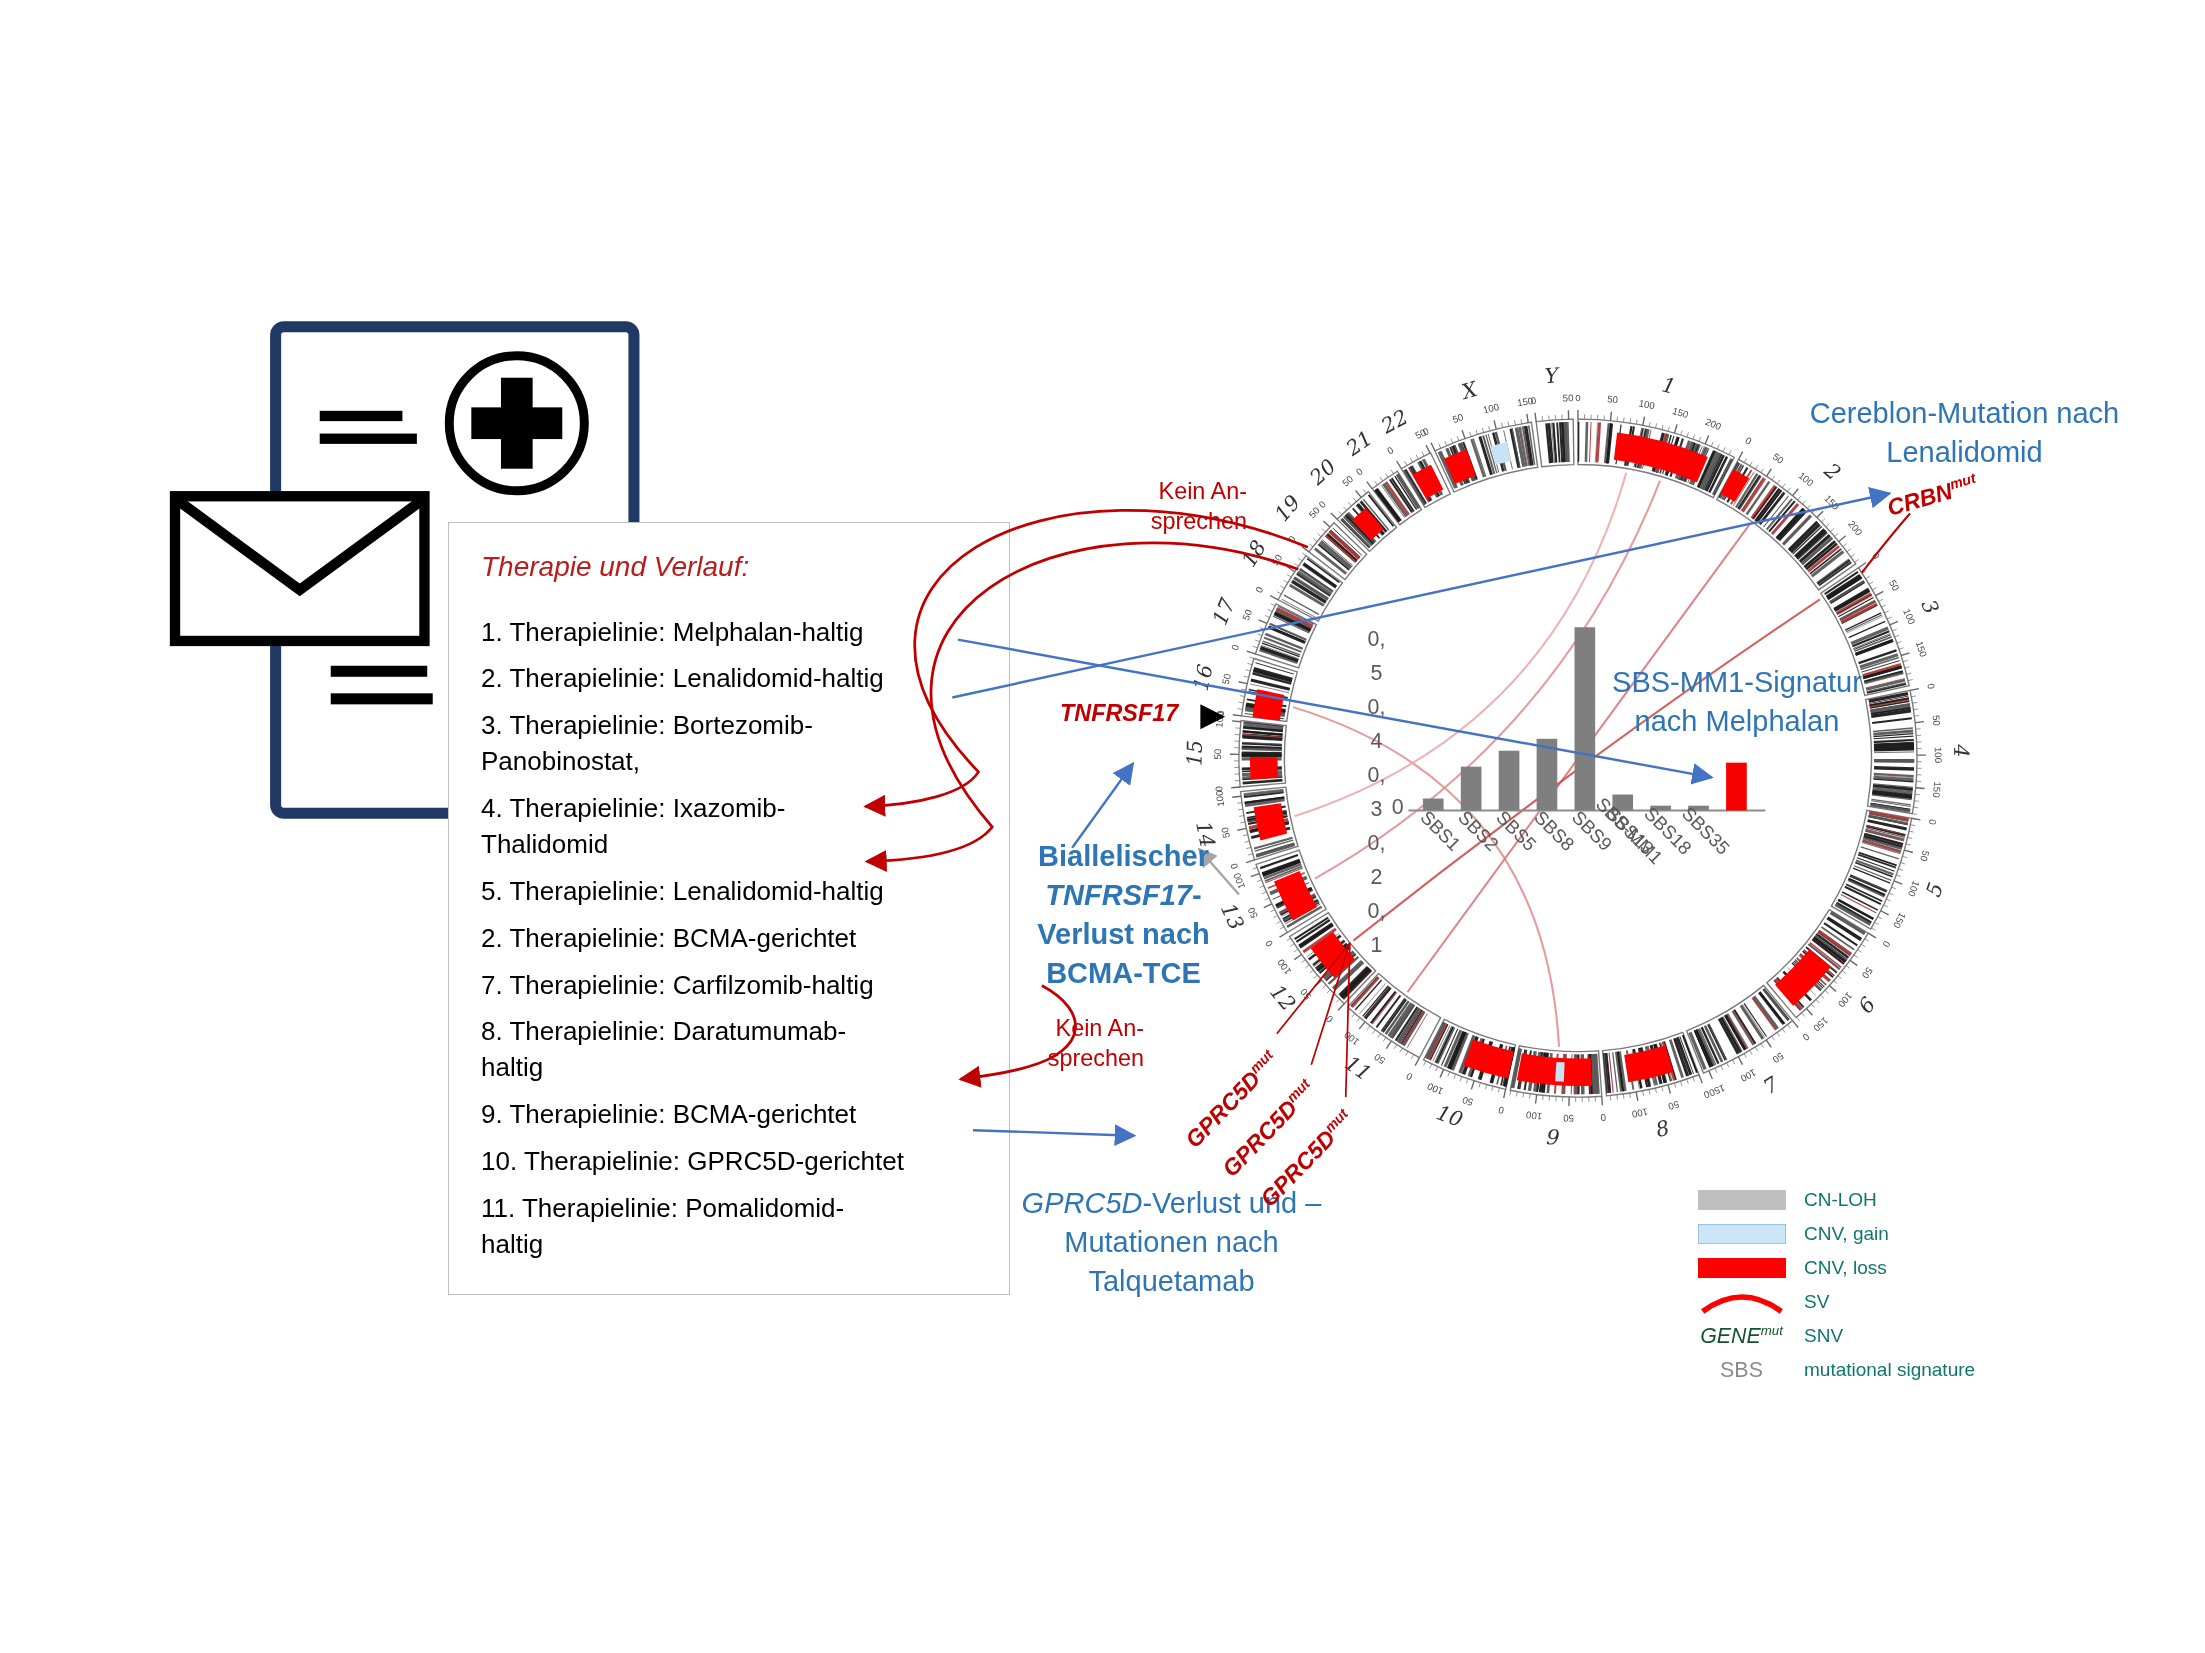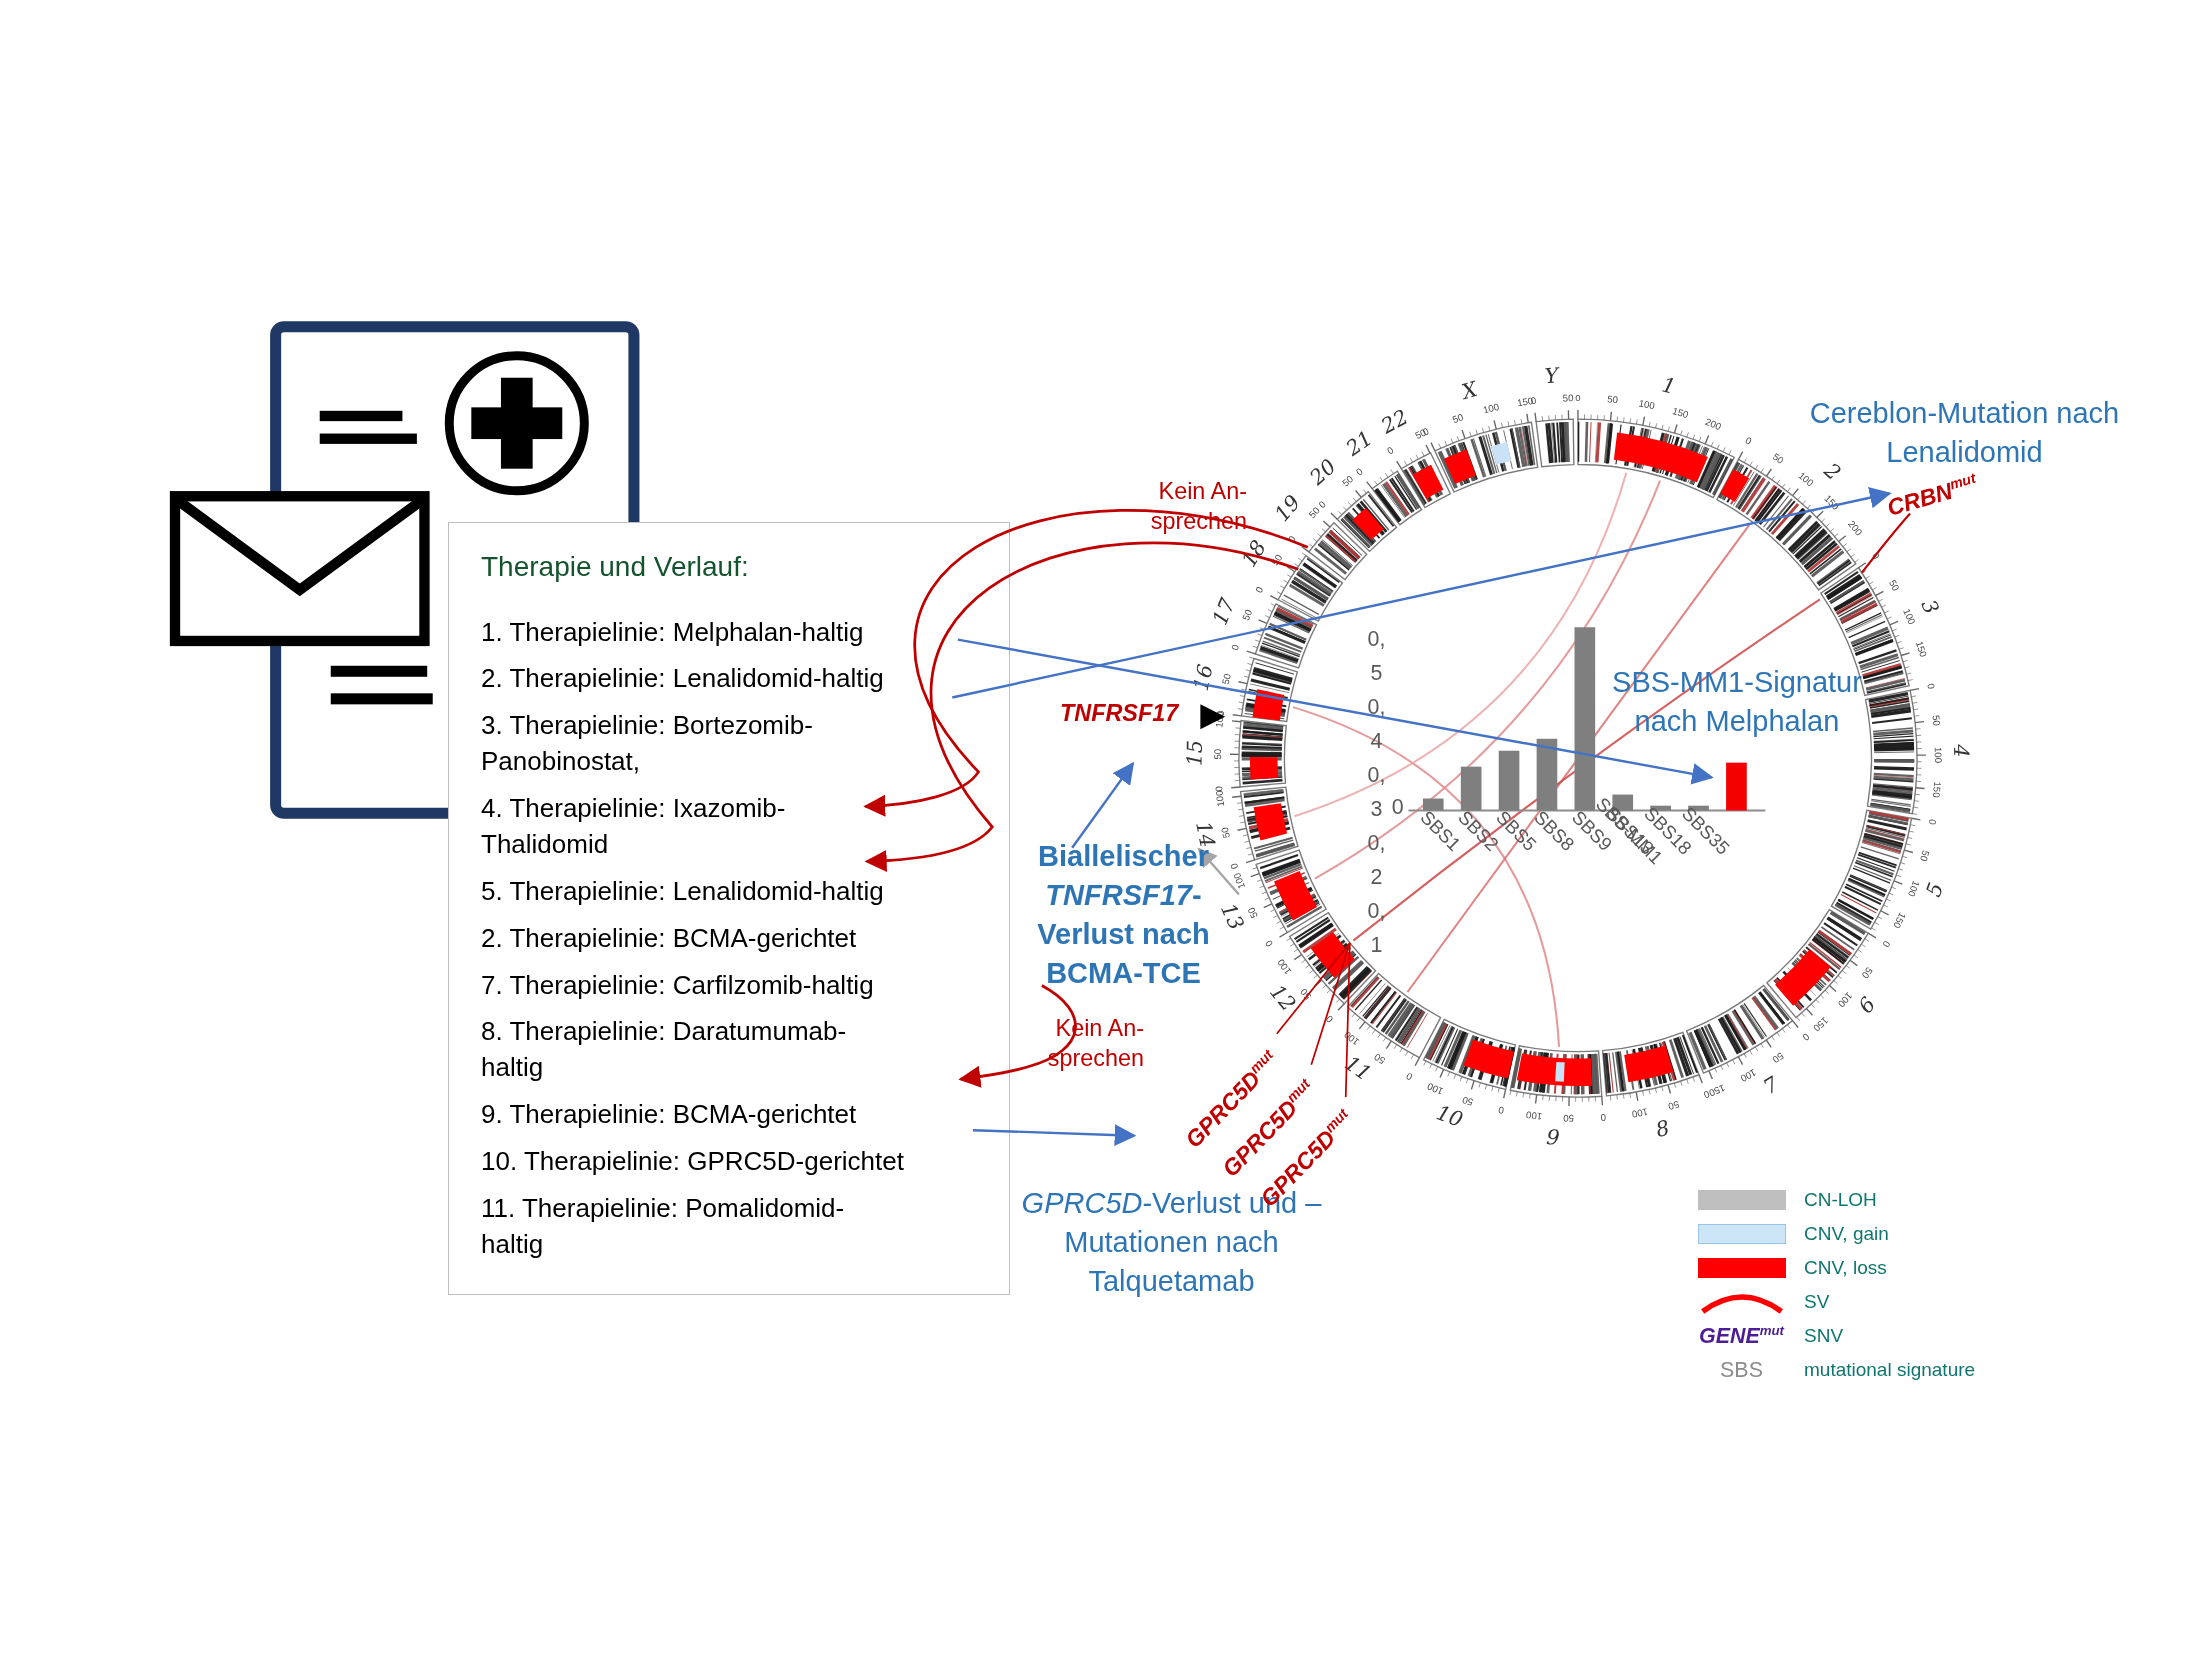--- a/index.html
+++ b/index.html
@@ -2,38 +2,38 @@
 <html style="font-size:11px"><head>
 <meta charset="utf-8">
 <style>
 *{box-sizing:border-box;margin:0;padding:0}
 html,body{width:2205px;height:1654px;background:#fff;font-family:"Liberation Sans",sans-serif;position:relative;overflow:hidden}
 #canvas{position:absolute;left:0;top:0;width:2205px;height:1654px}
 .layer{position:absolute;left:0;top:0;width:2205px;height:1654px}
 #baseSvg{z-index:1}
 #overlaySvg{z-index:3;pointer-events:none}
 .panel{position:absolute;left:448px;top:522px;width:562px;height:773px;background:#fff;border:1.4px solid #BFBFBF;padding:27.6px 76px 0 32px;z-index:2}
-.tb-title{font-size:28px;color:#14532d;margin-bottom:32px}
+.tb-title{font-style:italic;font-size:28px;color:#b91c1c;margin-bottom:32px}
 .tline{font-size:26px;line-height:1.38;margin-bottom:11px;color:#000;white-space:pre-line}
 .note{position:absolute;color:#2E75B6;font-size:29px;line-height:1.35;text-align:center;white-space:pre-line;z-index:4}
 .note-rich{white-space:normal}
 .rednote{position:absolute;color:#C00000;font-size:23.4px;font-weight:bold;line-height:1.3;text-align:right;white-space:pre-line;z-index:4}
 .gene{position:absolute;color:#C00000;font-weight:bold;font-style:italic;font-size:23px;z-index:4;white-space:nowrap}
 sup{font-size:0.62em}
 .ycol{position:absolute;left:1356px;top:622px;width:41px;font-size:21.4px;line-height:34px;color:#595959;text-align:center;white-space:pre-line;z-index:2}
 .origin0{position:absolute;left:1376px;top:795px;width:27.6px;font-size:21.4px;color:#595959;text-align:right;z-index:2}
 .legend{position:absolute;left:1690px;top:1183px;z-index:4}
 .lrow{display:flex;align-items:center;height:34px}
 .lsym{width:103px;display:flex;justify-content:center;align-items:center}
 .sw{width:88px;height:20.7px;display:block}
 .sw-gray{background:#BFBFBF}
 .sw-gain{background:#CDE6F7;border:0.7px solid #9CC3E5}
 .sw-loss{background:#FF0000}
 .llab{font-size:19px;color:#0f766e;margin-left:11px;white-space:nowrap}
-.gene-sym{color:#4c1d95;font-weight:bold;font-style:italic;font-size:21.4px}
+.gene-sym{color:#14532d;font-weight:normal;font-style:italic;font-size:21.4px}
 .sbs-sym{color:#8C8C8C;font-size:21.4px}
 </style>
 </head>
 <body>
 
 <div id="canvas">
 
   <svg id="baseSvg" class="layer" viewBox="0 0 3200 2400">
     <g>
       <rect x="400" y="474" width="520" height="706" rx="12" fill="#ffffff" stroke="#1F3864" stroke-width="16"></rect>

